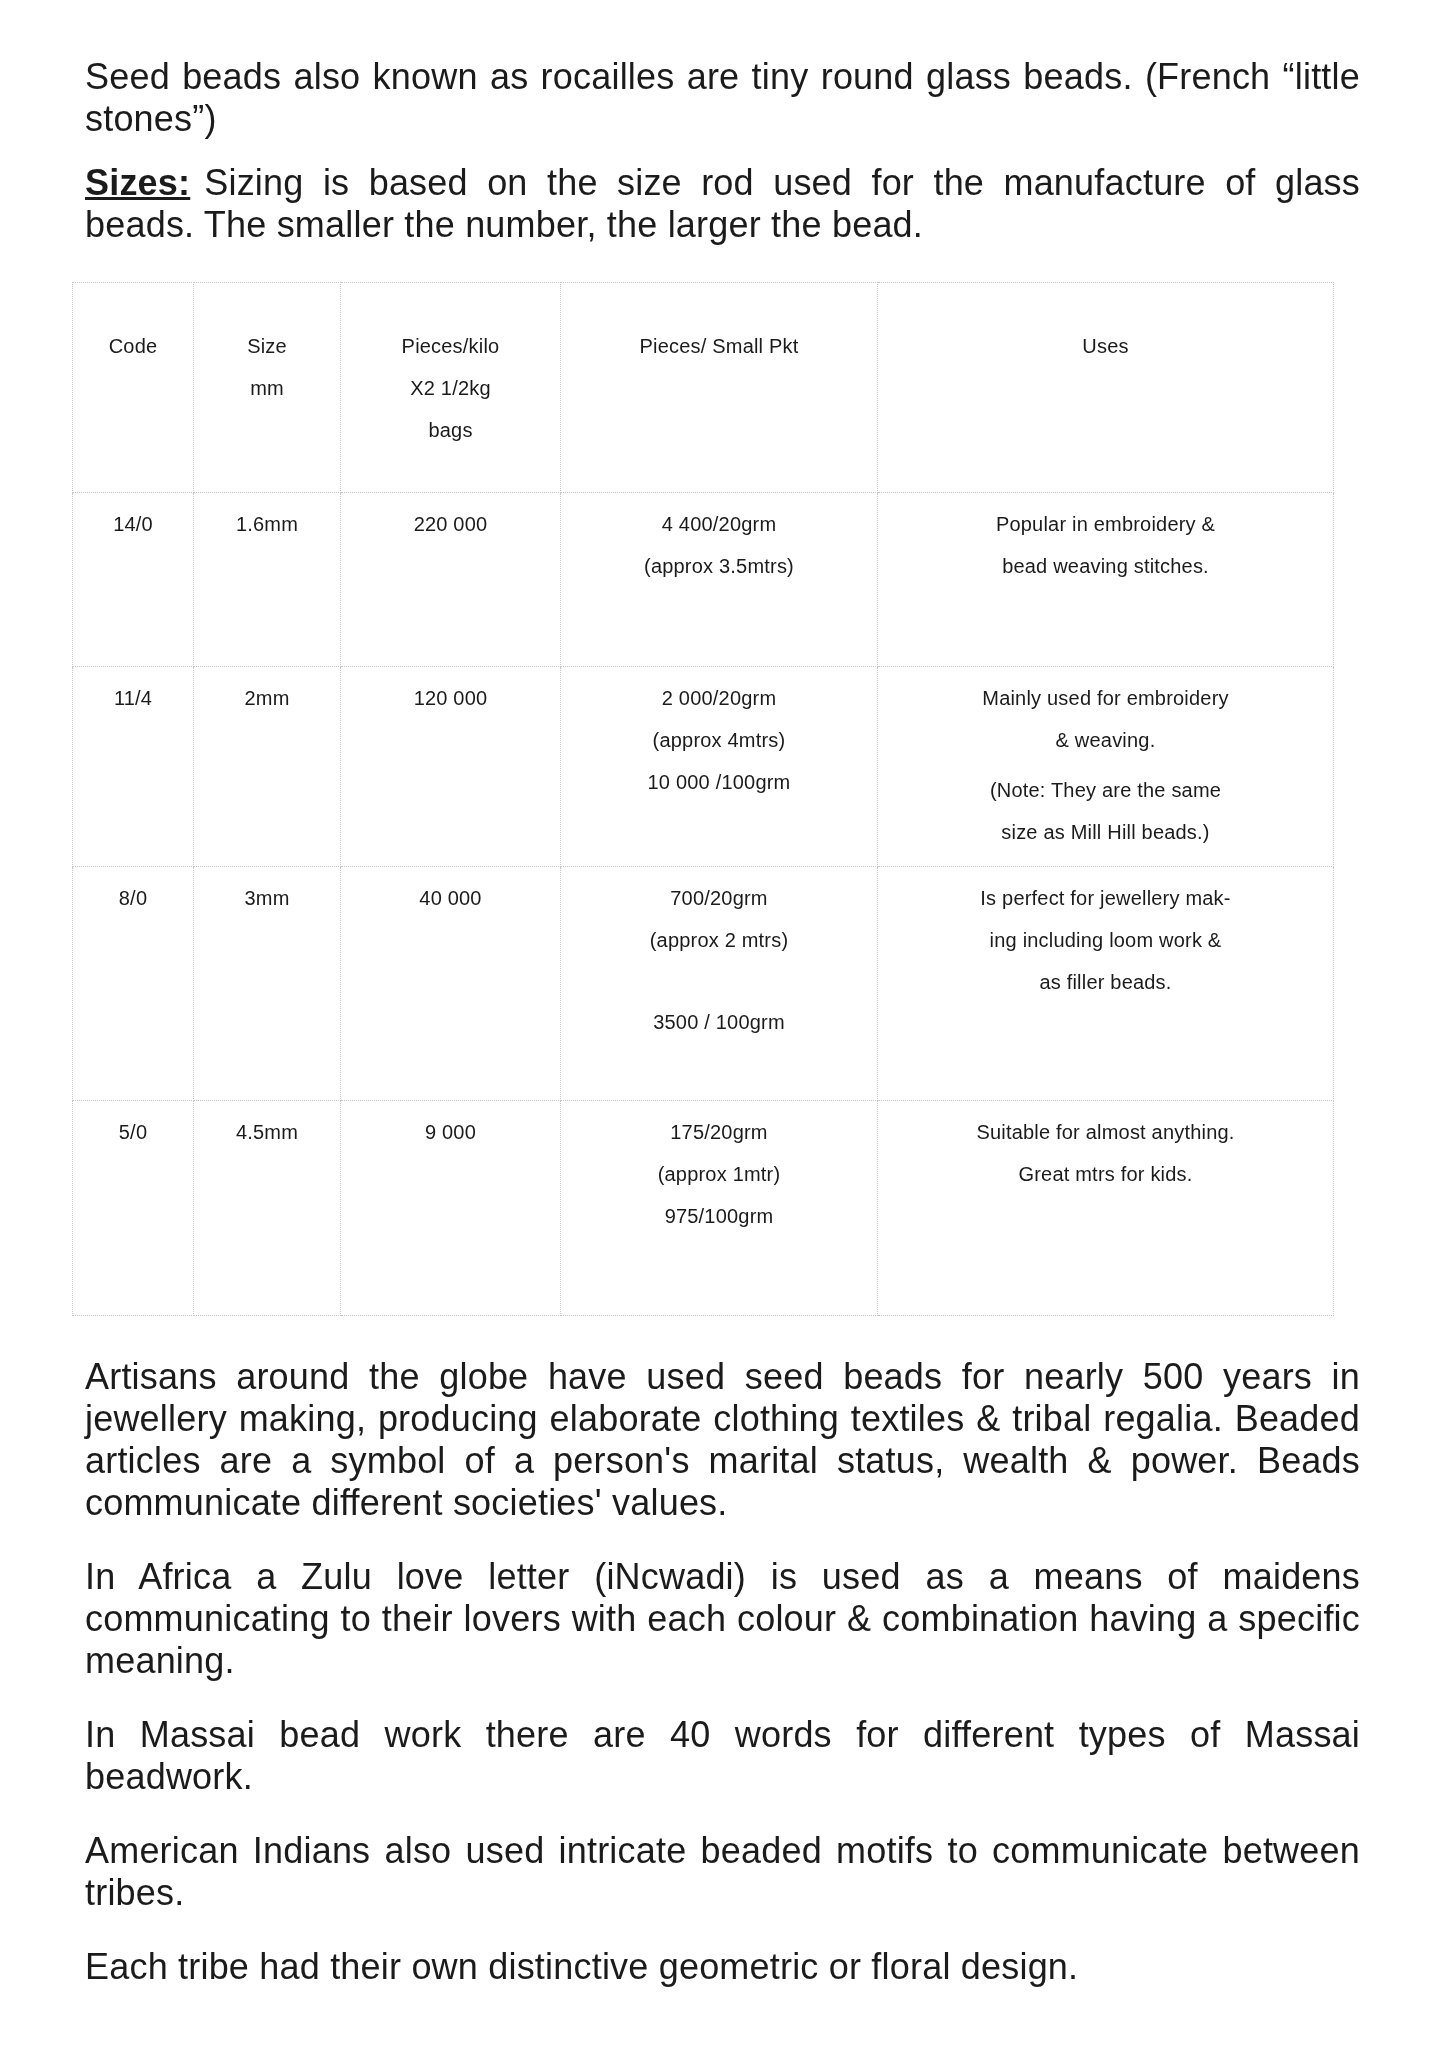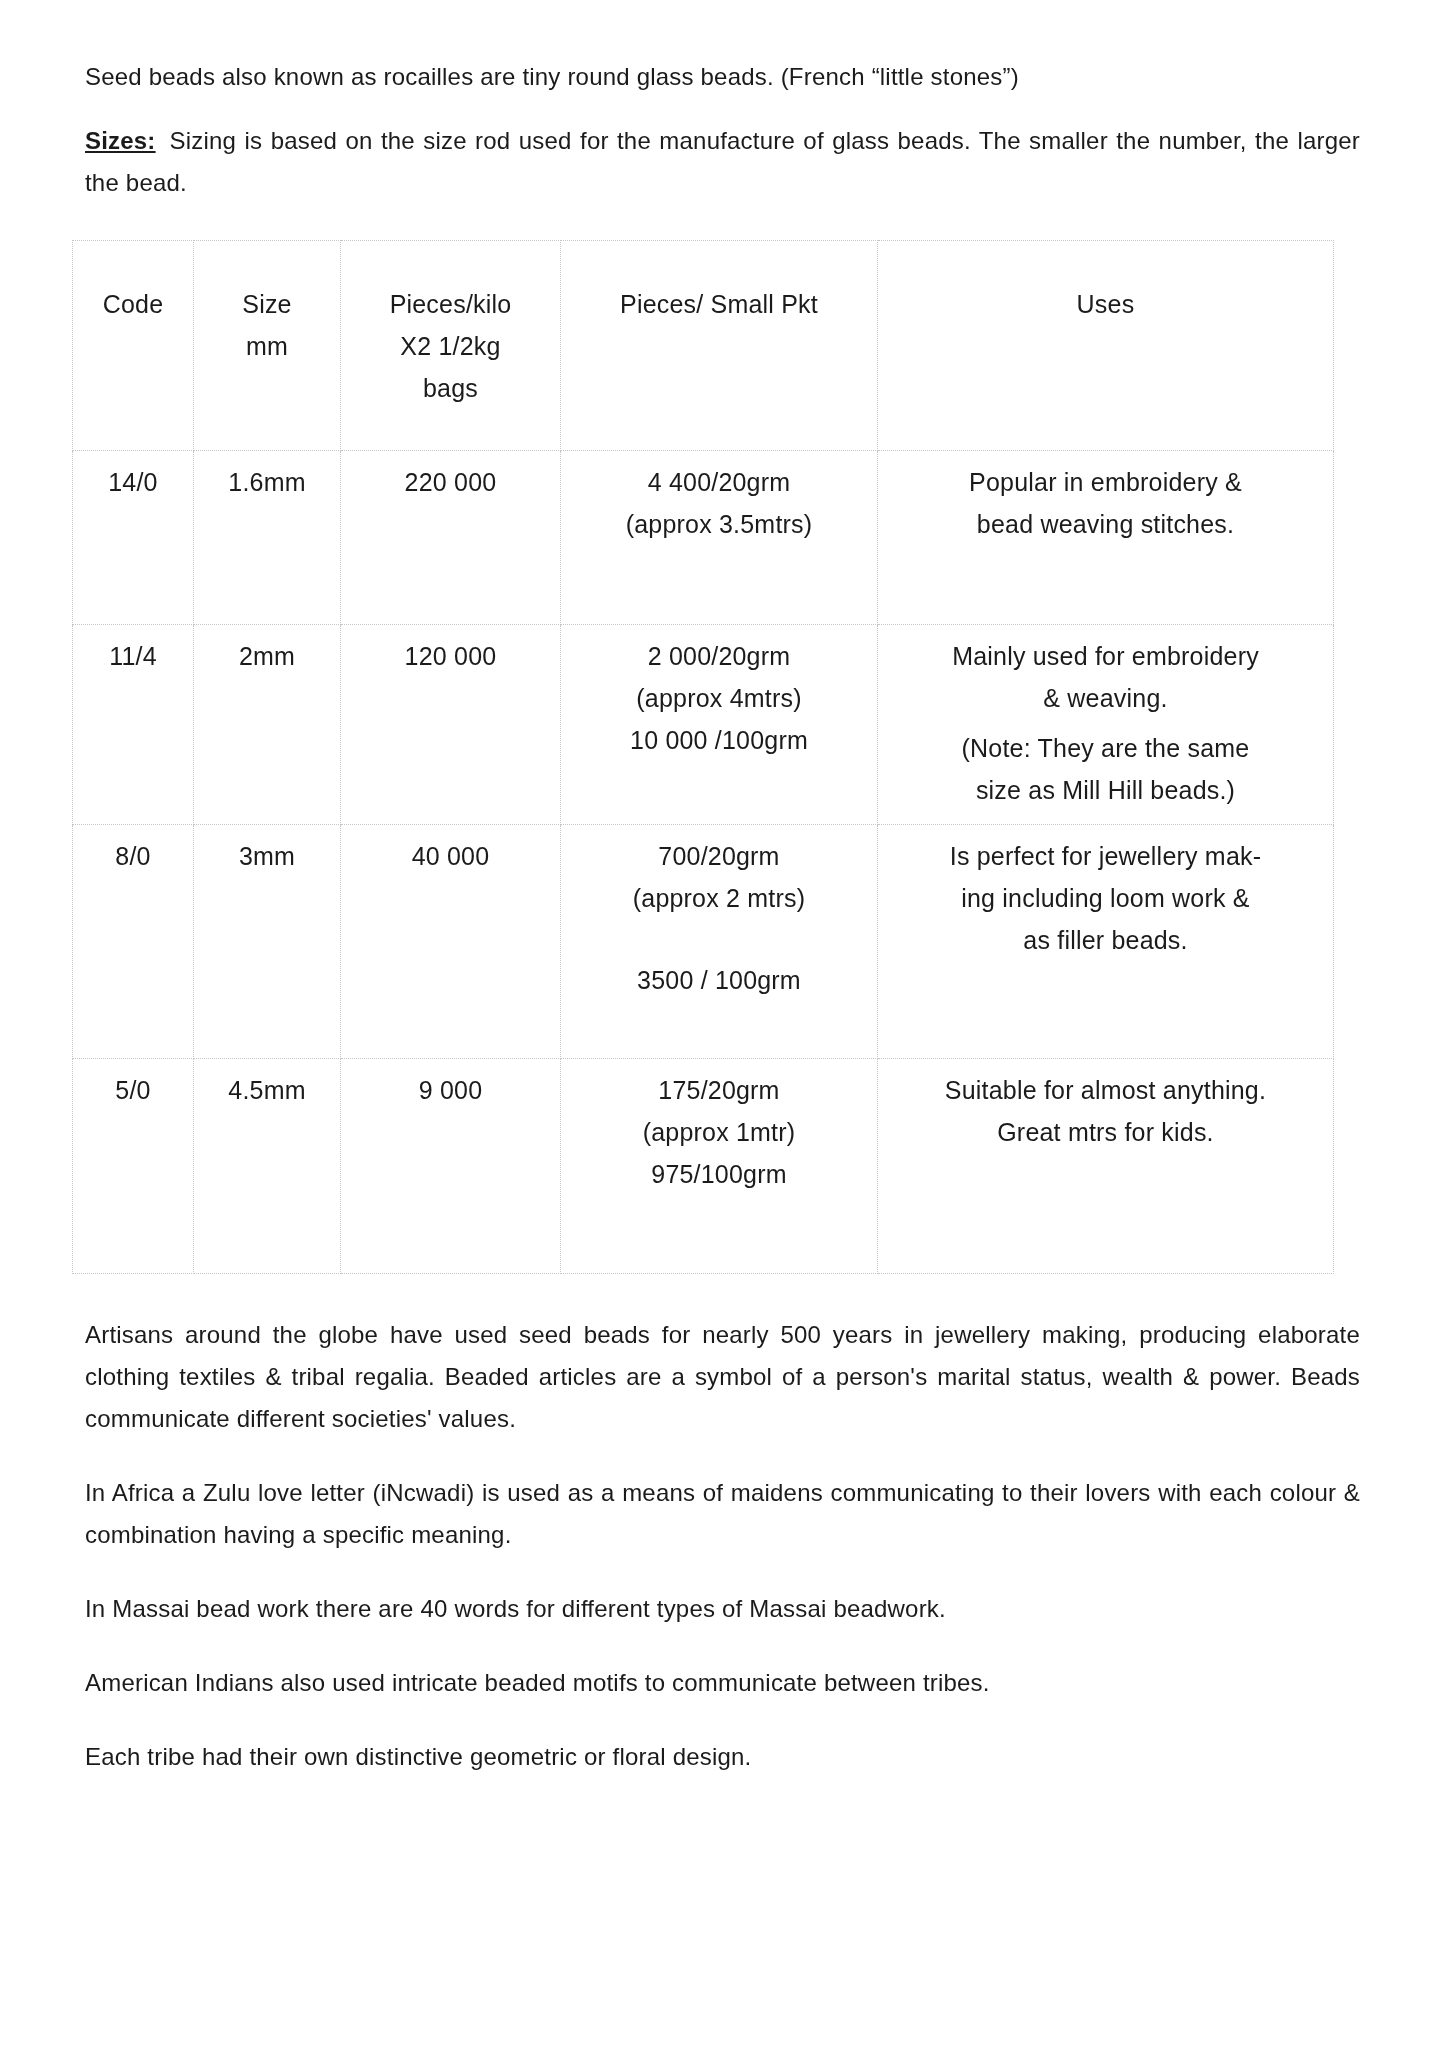--- a/index.html
+++ b/index.html
@@ -12,35 +12,35 @@
     color: #1b1b1b;
     -webkit-font-smoothing: antialiased;
   }
   .page {
     width: 1445px;
     min-height: 2050px;
     padding-top: 56px;
   }
   .text-block { padding: 0 85px; }
   .para {
-    font-size: 24px;
+    font-size: 36px;
     line-height: 42px;
     text-align: justify;
     margin-bottom: 22px;
     letter-spacing: 0.2px;
   }
   .outro .para { margin-bottom: 18px; margin-top: 32px; }
   .sizes-label { font-weight: bold; margin-right: 14px; text-decoration: underline; }
 
   table.bead-table {
     border-collapse: collapse;
     table-layout: fixed;
     width: 1261px;
     margin: 36px 0 40px 72px;
-    font-size: 25px;
+    font-size: 20px;
     letter-spacing: 0.2px;
   }
   table.bead-table th,
   table.bead-table td {
     border: 1px dotted #c6c6c6;
     text-align: center;
     vertical-align: top;
     font-weight: normal;
     padding: 10px 8px 0 8px;
   }

